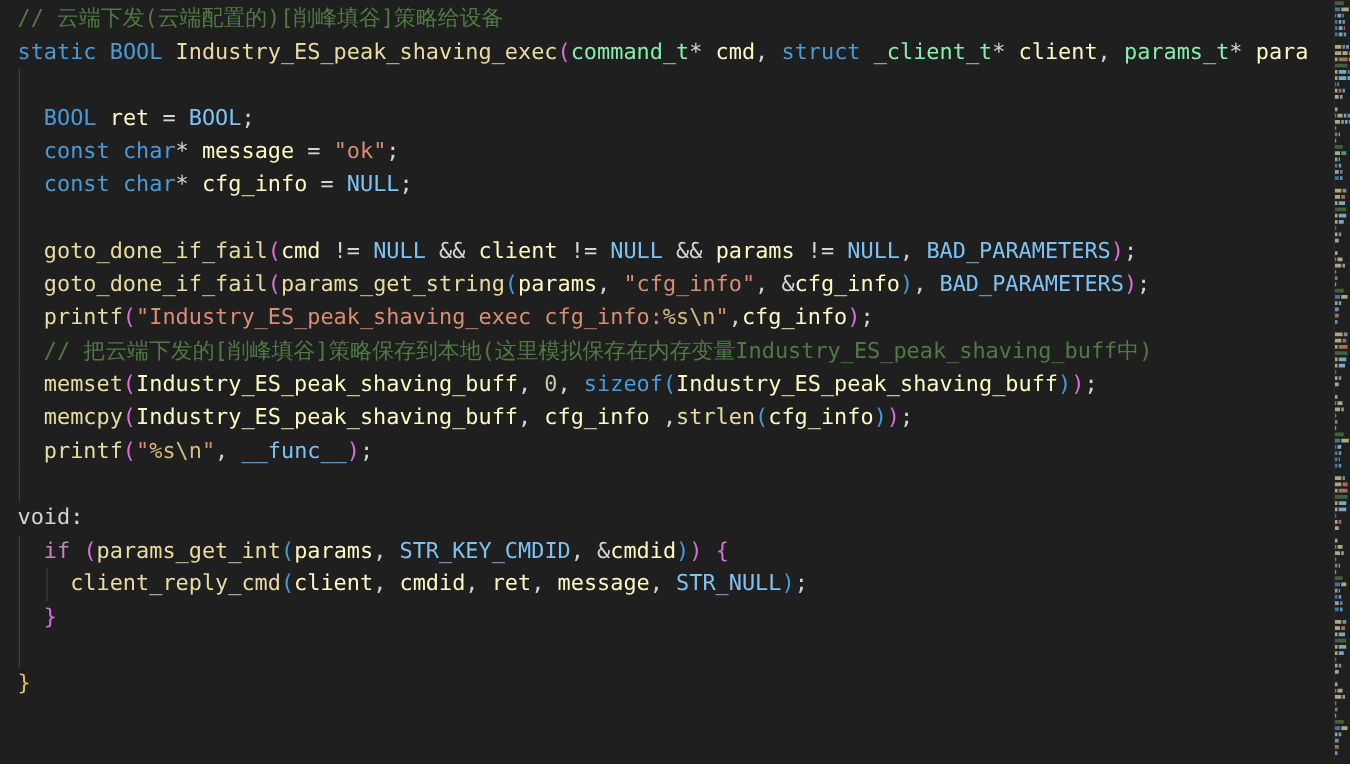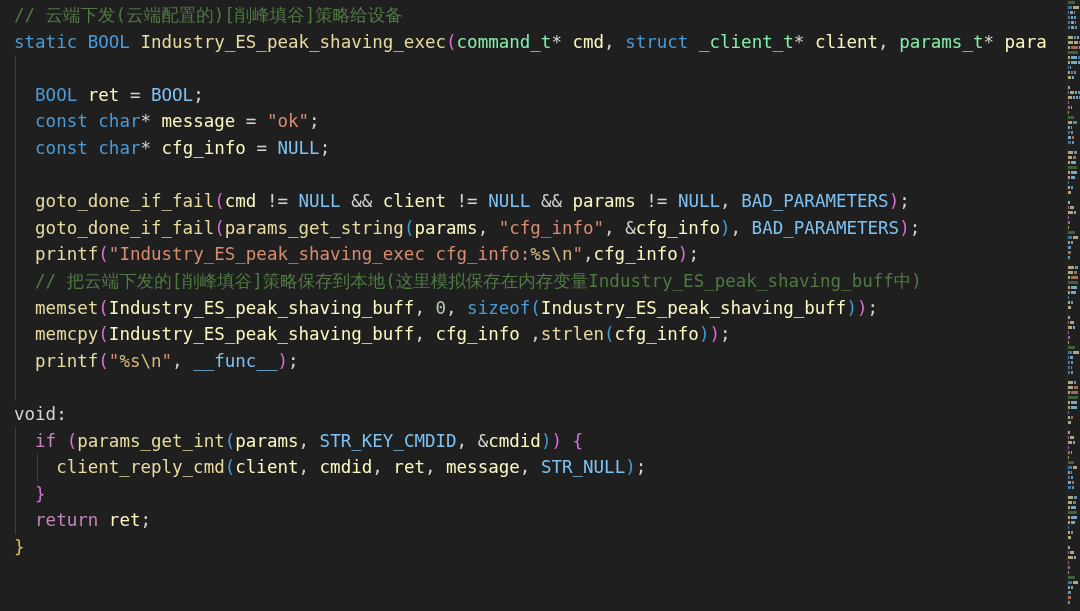--- a/index.html
+++ b/index.html
@@ -139,21 +139,21 @@
       <div class="code-line"><span class="guide g1"></span><span class="txt"><span class="c-plain">  </span><span class="c-func">printf</span><span class="c-par1">(</span><span class="c-string">"Industry_ES_peak_shaving_exec cfg_info:</span><span class="c-esc">%s</span><span class="c-esc">\n</span><span class="c-string">"</span><span class="c-plain">,</span><span class="c-var">cfg_info</span><span class="c-par1">)</span><span class="c-plain">;</span></span></div>
       <div class="code-line"><span class="guide g1"></span><span class="txt"><span class="c-plain">  </span><span class="c-comment">// 把云端下发的[削峰填谷]策略保存到本地(这里模拟保存在内存变量Industry_ES_peak_shaving_buff中)</span></span></div>
       <div class="code-line"><span class="guide g1"></span><span class="txt"><span class="c-plain">  </span><span class="c-func">memset</span><span class="c-par1">(</span><span class="c-var">Industry_ES_peak_shaving_buff</span><span class="c-plain">, </span><span class="c-num">0</span><span class="c-plain">, </span><span class="c-keyword">sizeof</span><span class="c-par2">(</span><span class="c-var">Industry_ES_peak_shaving_buff</span><span class="c-par2">)</span><span class="c-par1">)</span><span class="c-plain">;</span></span></div>
       <div class="code-line"><span class="guide g1"></span><span class="txt"><span class="c-plain">  </span><span class="c-func">memcpy</span><span class="c-par1">(</span><span class="c-var">Industry_ES_peak_shaving_buff</span><span class="c-plain">, </span><span class="c-var">cfg_info</span><span class="c-plain"> ,</span><span class="c-func">strlen</span><span class="c-par2">(</span><span class="c-var">cfg_info</span><span class="c-par2">)</span><span class="c-par1">)</span><span class="c-plain">;</span></span></div>
       <div class="code-line"><span class="guide g1"></span><span class="txt"><span class="c-plain">  </span><span class="c-func">printf</span><span class="c-par1">(</span><span class="c-string">"</span><span class="c-esc">%s</span><span class="c-esc">\n</span><span class="c-string">"</span><span class="c-plain">, </span><span class="c-const">__func__</span><span class="c-par1">)</span><span class="c-plain">;</span></span></div>
       <div class="code-line"><span class="guide g1"></span><span class="txt"></span></div>
       <div class="code-line"><span class="txt"><span class="c-plain">void</span><span class="c-plain">:</span></span></div>
       <div class="code-line"><span class="guide g1"></span><span class="txt"><span class="c-plain">  </span><span class="c-ctrl">if</span><span class="c-plain"> </span><span class="c-par1">(</span><span class="c-func">params_get_int</span><span class="c-par2">(</span><span class="c-var">params</span><span class="c-plain">, </span><span class="c-const">STR_KEY_CMDID</span><span class="c-plain">, &amp;</span><span class="c-var">cmdid</span><span class="c-par2">)</span><span class="c-par1">)</span><span class="c-plain"> </span><span class="c-par1">{</span></span></div>
       <div class="code-line"><span class="guide g1"></span><span class="guide g2"></span><span class="txt"><span class="c-plain">    </span><span class="c-func">client_reply_cmd</span><span class="c-par2">(</span><span class="c-var">client</span><span class="c-plain">, </span><span class="c-var">cmdid</span><span class="c-plain">, </span><span class="c-var">ret</span><span class="c-plain">, </span><span class="c-var">message</span><span class="c-plain">, </span><span class="c-const">STR_NULL</span><span class="c-par2">)</span><span class="c-plain">;</span></span></div>
       <div class="code-line"><span class="guide g1"></span><span class="txt"><span class="c-plain">  </span><span class="c-par1">}</span></span></div>
-      <div class="code-line"><span class="guide g1"></span><span class="txt"><span class="c-plain">  </span><span class="c-ctrl">return</span><span class="c-plain"> </span><span class="c-var">ret</span><span class="c-plain">;</span></span></div>
+      <div class="code-line"><span class="guide g1"></span></div>
       <div class="code-line"><span class="txt"><span class="c-par3">}</span></span></div>
     </div>
 
   <div id="gutter-edge"></div>
 
   <div id="minimap-sep"></div>
   <div id="minimap">
       <div class="mm-line"><span class="mm-blk" style="width: 7px; background: rgb(79, 122, 66);"></span></div>
       <div class="mm-line"><span class="mm-blk" style="width: 4px; background: rgb(74, 155, 216);"></span><span class="mm-blk" style="width: 6px; background: rgb(232, 220, 160);"></span></div>
       <div class="mm-line"><span class="mm-blk" style="width: 1px; background: rgb(74, 155, 216);"></span><span class="mm-blk" style="width: 3px; background: rgb(156, 220, 254);"></span><span class="mm-blk" style="width: 1px; background: rgb(181, 206, 168);"></span></div>

